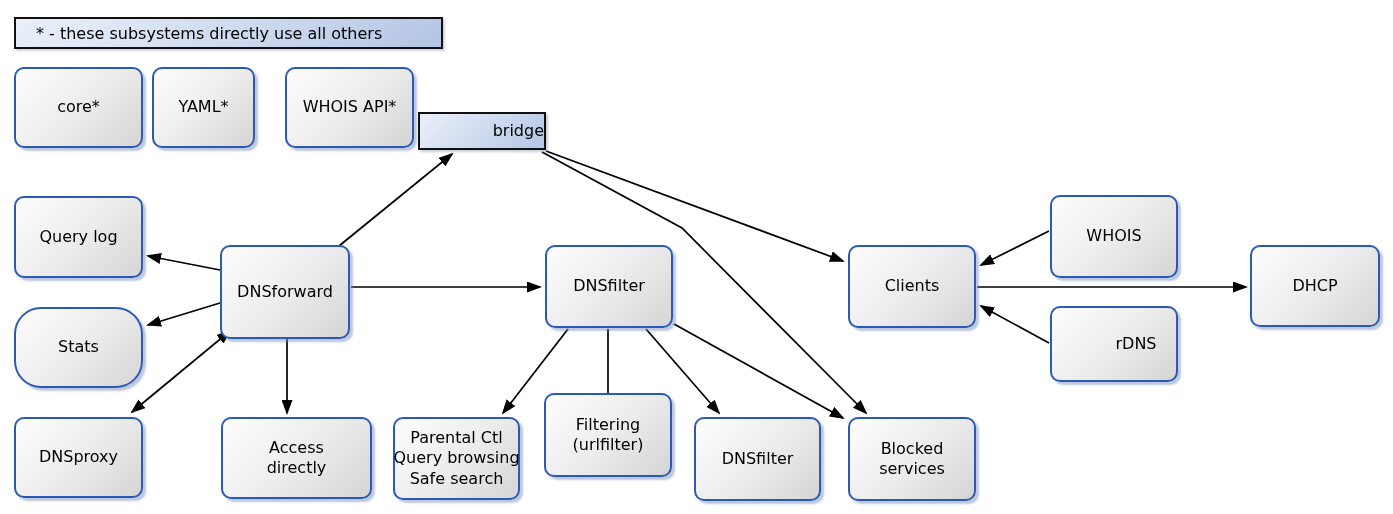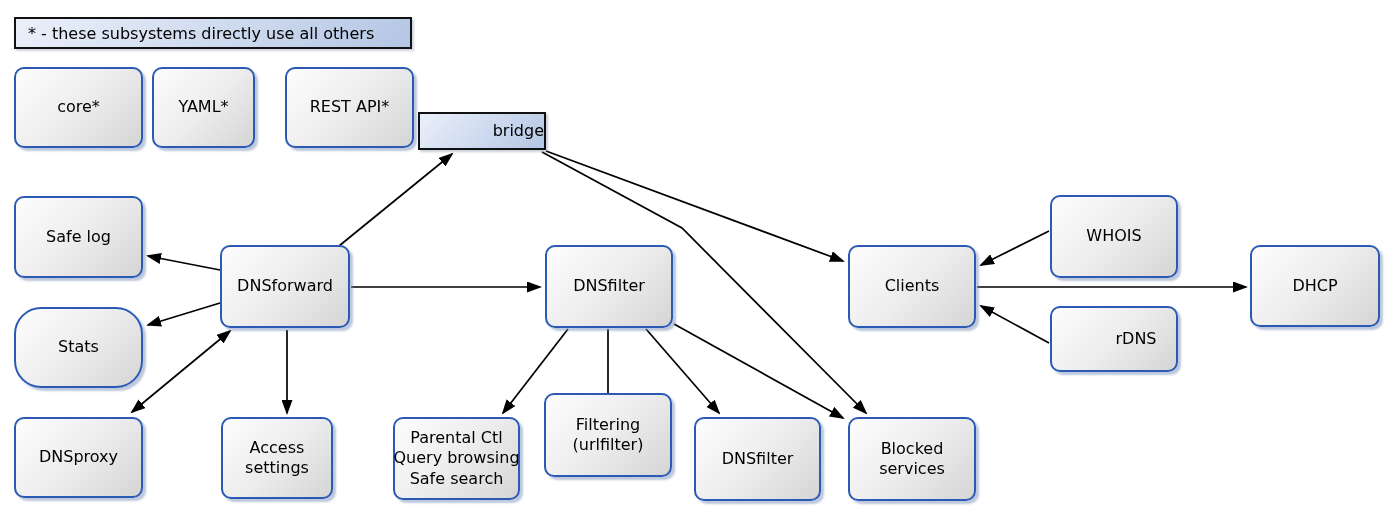--- a/index.html
+++ b/index.html
@@ -30,27 +30,27 @@
   }
   .node.hl {
     border:2px solid #111111;
     border-radius:0;
     background:linear-gradient(135deg,#ebf0fa 0%,#cdd9ee 55%,#b4c6e4 100%);
     box-shadow:2px 2px 2px rgba(120,135,160,0.4);
     align-items:flex-end;
   }
   .legend {
     position:absolute;
-    left:14px; top:17px; width:398px; height:32px;
+    left:14px; top:17px; width:429px; height:32px;
     box-sizing:border-box;
     border:2px solid #111111;
     background:linear-gradient(135deg,#ebf0fa 0%,#cdd9ee 55%,#b4c6e4 100%);
     box-shadow:2px 2px 2px rgba(120,135,160,0.35);
     display:flex; align-items:center;
-    padding-left:12px;
+    padding-left:20px;
     font-size:16px; color:#000000;
     white-space:nowrap;
   }
 </style>
 </head>
 <body>
 
 <div class="canvas">
   <svg id="edges" viewBox="0 0 1393 514">
     <defs>
@@ -83,40 +83,40 @@
   </div>
 
   <div id="nodes">
       <div class="node" style="left: 14px; top: 67px; width: 129px; height: 81px;">
         <div>core*</div>
       </div>
       <div class="node" style="left: 152px; top: 67px; width: 103px; height: 81px;">
         <div>YAML*</div>
       </div>
       <div class="node" style="left: 285px; top: 67px; width: 129px; height: 81px;">
-        <div>REST API*</div>
+        <div>WHOIS API*</div>
       </div>
       <div class="node hl" style="left: 418px; top: 112px; width: 128px; height: 38px;">
         <div>bridge</div>
       </div>
       <div class="node" style="left: 14px; top: 196px; width: 129px; height: 82px;">
-        <div>Safe log</div>
+        <div>Query log</div>
       </div>
       <div class="node" style="left: 14px; top: 307px; width: 129px; height: 81px; border-radius: 27px;">
         <div>Stats</div>
       </div>
       <div class="node" style="left: 14px; top: 417px; width: 129px; height: 81px;">
         <div>DNSproxy</div>
       </div>
-      <div class="node" style="left: 220px; top: 245px; width: 130px; height: 83px;">
+      <div class="node" style="left: 220px; top: 245px; width: 130px; height: 94px;">
         <div>DNSforward</div>
       </div>
-      <div class="node" style="left: 221px; top: 417px; width: 112px; height: 82px;">
+      <div class="node" style="left: 221px; top: 417px; width: 151px; height: 82px;">
         <div>Access</div>
-        <div>settings</div>
+        <div>directly</div>
       </div>
       <div class="node" style="left: 545px; top: 245px; width: 128px; height: 83px;">
         <div>DNSfilter</div>
       </div>
       <div class="node" style="left: 393px; top: 417px; width: 127px; height: 83px;">
         <div>Parental Ctl</div>
         <div>Query browsing</div>
         <div>Safe search</div>
       </div>
       <div class="node" style="left: 544px; top: 393px; width: 128px; height: 84px;">
@@ -129,20 +129,20 @@
       <div class="node" style="left: 848px; top: 417px; width: 128px; height: 84px;">
         <div>Blocked</div>
         <div>services</div>
       </div>
       <div class="node" style="left: 848px; top: 245px; width: 128px; height: 83px;">
         <div>Clients</div>
       </div>
       <div class="node" style="left: 1050px; top: 195px; width: 128px; height: 83px;">
         <div>WHOIS</div>
       </div>
-      <div class="node" style="left: 1050px; top: 306px; width: 128px; height: 66px; padding-left: 44px;">
+      <div class="node" style="left: 1050px; top: 306px; width: 128px; height: 76px; padding-left: 44px;">
         <div>rDNS</div>
       </div>
       <div class="node" style="left: 1250px; top: 245px; width: 130px; height: 82px;">
         <div>DHCP</div>
       </div>
     </div>
 </div>
 
 </body></html>

